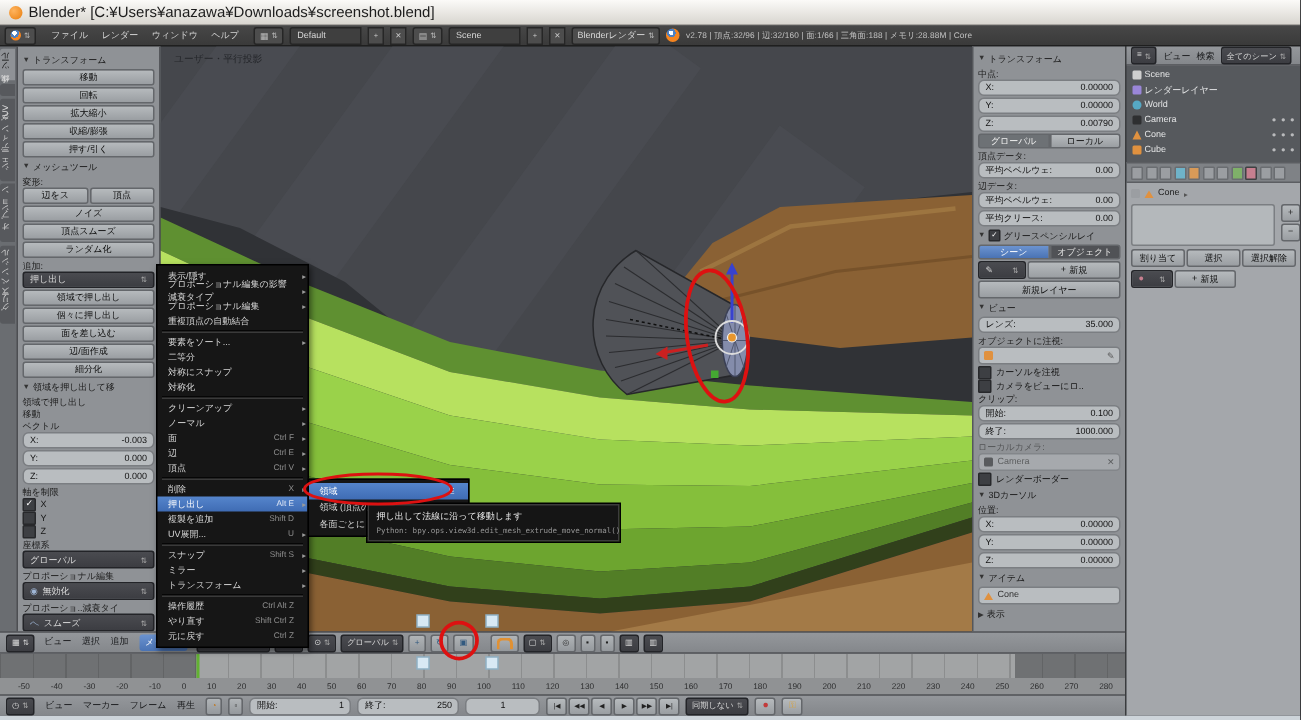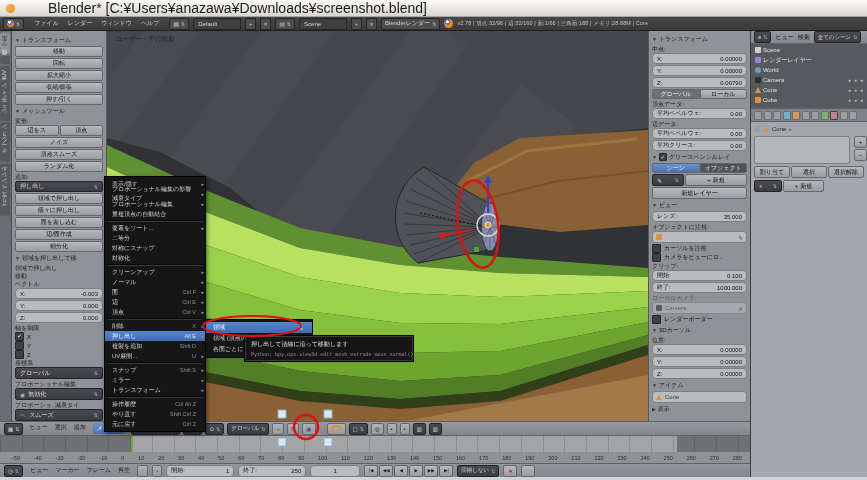--- a/index.html
+++ b/index.html
@@ -4,21 +4,21 @@
 <style>
   html,body{margin:0;padding:0;background:#222;}
   .screen{position:relative;width:867px;height:480px;overflow:hidden;background:#303236;
     font-family:"Liberation Sans",sans-serif;-webkit-font-smoothing:antialiased;}
   .abs{position:absolute;}
 
   
   .titlebar{left:0;top:0;width:867px;height:17px;background:linear-gradient(#fbfaf8,#d9d6d0);
     border-bottom:1px solid #a8a5a0;display:flex;align-items:center;padding:0 4px;box-sizing:border-box;}
   .titlebar .app-ico{width:9px;height:9px;border-radius:50%;background:radial-gradient(circle at 35% 35%,#ffb45e,#e87d0d);margin:0 4px 0 2px;}
-  .titlebar .ttl{font-size:14px;color:#1c1c1c;margin-left:29px;}
+  .titlebar .ttl{font-size:10px;color:#1c1c1c;}
 
   
   .infobar{left:0;top:17px;width:867px;height:14px;background:linear-gradient(#474747,#3a3a3a);
     border-bottom:1px solid #1f1f1f;display:flex;align-items:center;gap:4px;padding:0 3px;box-sizing:border-box;
     font-size:6px;color:#d6d6d6;}
   .ib-menu{display:flex;gap:9px;margin:0 6px;}
   .ib-menu span{cursor:default;}
   .mini-dd{background:#4d4d4d;border:1px solid #262626;border-radius:2px;height:10px;display:flex;align-items:center;padding:0 3px;gap:2px;}
   .mini-dd .gl{font-size:5px;color:#bbb;}
   .ib-field{background:#3f3f3f;border:1px solid #262626;border-radius:2px 0 0 2px;height:10px;display:flex;align-items:center;padding:0 4px;min-width:38px;}

